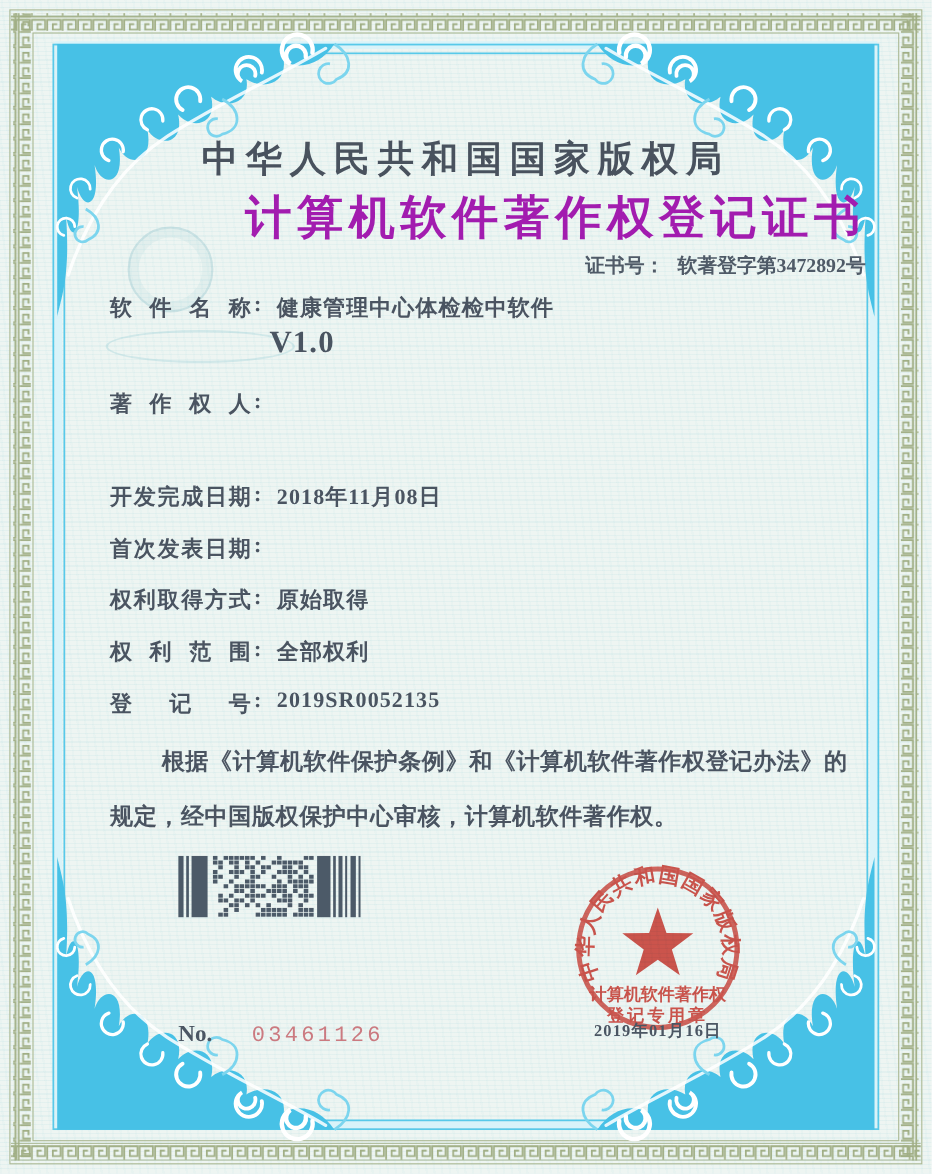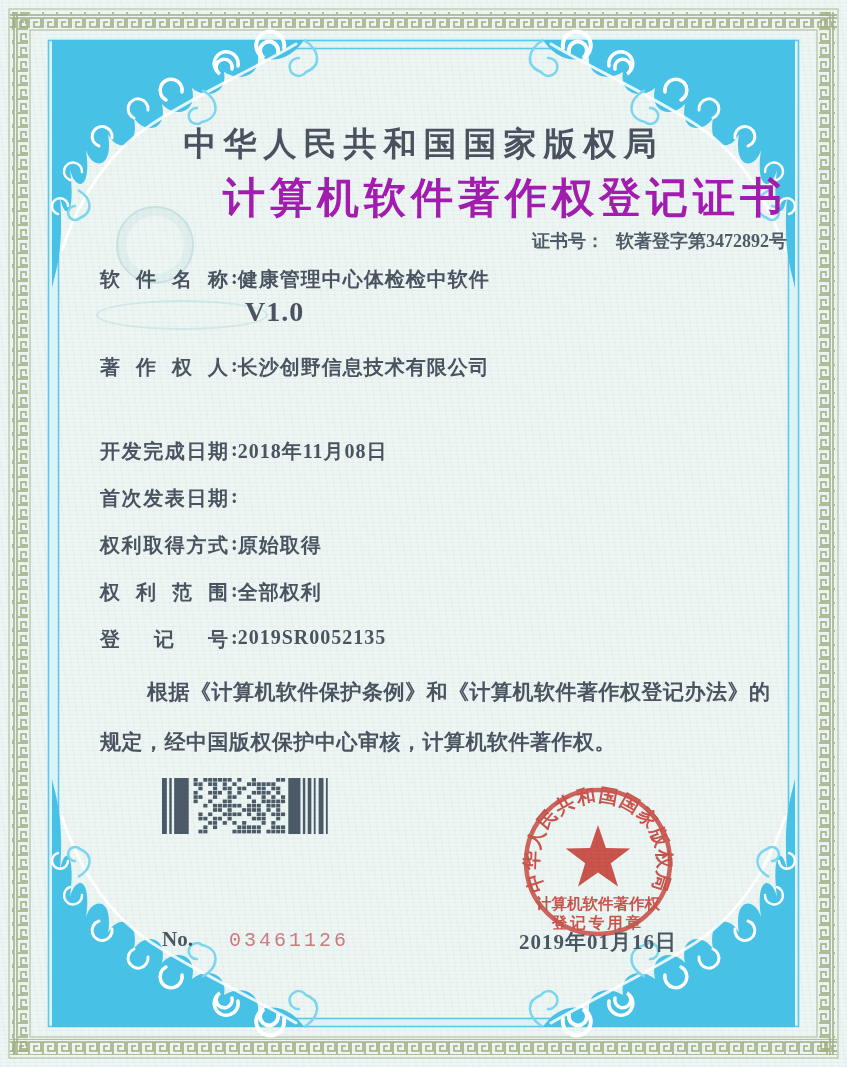--- a/index.html
+++ b/index.html
@@ -34,21 +34,21 @@
   .certno{
     position:absolute;top:229px;left:532px;display:flex;gap:12px;
     font-size:18px;color:#4f5a67;font-weight:700;
   }
   .frow{
     position:absolute;left:100px;display:flex;align-items:flex-start;
     font-size:20px;color:var(--ink);font-weight:700;
   }
   .frow .flabel{width:128px;text-align:justify;text-align-last:justify;}
   .frow .colon{margin-left:3px;}
-  .frow .fvalue{letter-spacing:1px;white-space:nowrap;}
+  .frow .fvalue{margin-left:14px;letter-spacing:1px;white-space:nowrap;}
   .fvalue2{
     position:absolute;left:245px;top:296px;font-size:28px;color:var(--ink);
     font-weight:700;letter-spacing:1px;
   }
   .stmt{position:absolute;font-size:21px;color:var(--ink);font-weight:700;letter-spacing:0.5px;white-space:nowrap;}
   .stmt.l1{top:678px;left:147px;}
   .stmt.l2{top:728px;left:100px;}
   
   .wm-circle{
     position:absolute;left:116px;top:206px;width:74px;height:74px;border-radius:50%;
@@ -58,21 +58,21 @@
   .wm-wave{
     position:absolute;left:96px;top:300px;width:168px;height:26px;border-radius:50%;
     border:2px solid rgba(110,185,200,0.22);
   }
   
   .barcode{position:absolute;left:162px;top:778px;width:170px;height:56px;}
   
   .seal{position:absolute;left:498px;top:762px;width:200px;height:200px;mix-blend-mode:multiply;opacity:0.93;}
   .sealdate{
     position:absolute;top:928px;left:498px;width:200px;text-align:center;
-    font-size:21px;color:#4b5663;font-weight:700;letter-spacing:1px;
+    font-size:15px;color:#4b5663;font-weight:700;letter-spacing:1px;
   }
   .serial{position:absolute;top:927px;left:162px;display:flex;gap:14px;align-items:baseline;}
   .serial .prefix{font-size:21px;color:#4b5663;font-weight:700;}
   .serial .num{
     font-size:20px;color:var(--serial-red);letter-spacing:3px;
     font-family:"Liberation Mono","DejaVu Sans Mono",monospace;
     margin-left:22px;
   }
 </style>
 </head>
@@ -140,21 +140,20 @@
 <div class="frow" style="top:266px">
   <span class="flabel">软件名称</span>
     <span class="colon">:</span>
   <span class="fvalue">健康管理中心体检检中软件</span>
 </div>
 <div class="fvalue2">V1.0</div>
 
 <div class="frow" style="top:354px">
   <span class="flabel">著作权人</span>
     <span class="colon">:</span>
-  <span class="fvalue">长沙创野信息技术有限公司</span>
 </div>
 
 <div class="frow" style="top:438px">
   <span class="flabel">开发完成日期</span>
     <span class="colon">:</span>
   <span class="fvalue">2018年11月08日</span>
 </div>
 
 <div class="frow" style="top:485px">
   <span class="flabel">首次发表日期</span>

